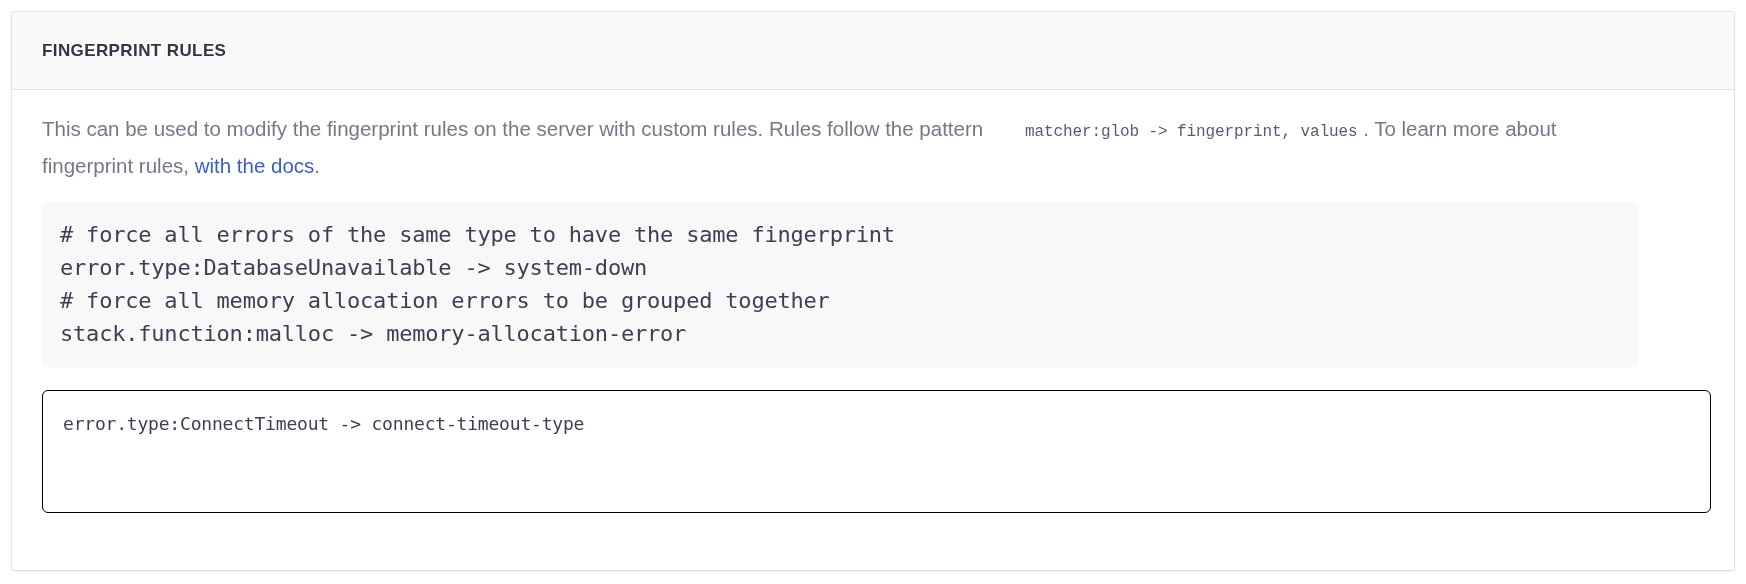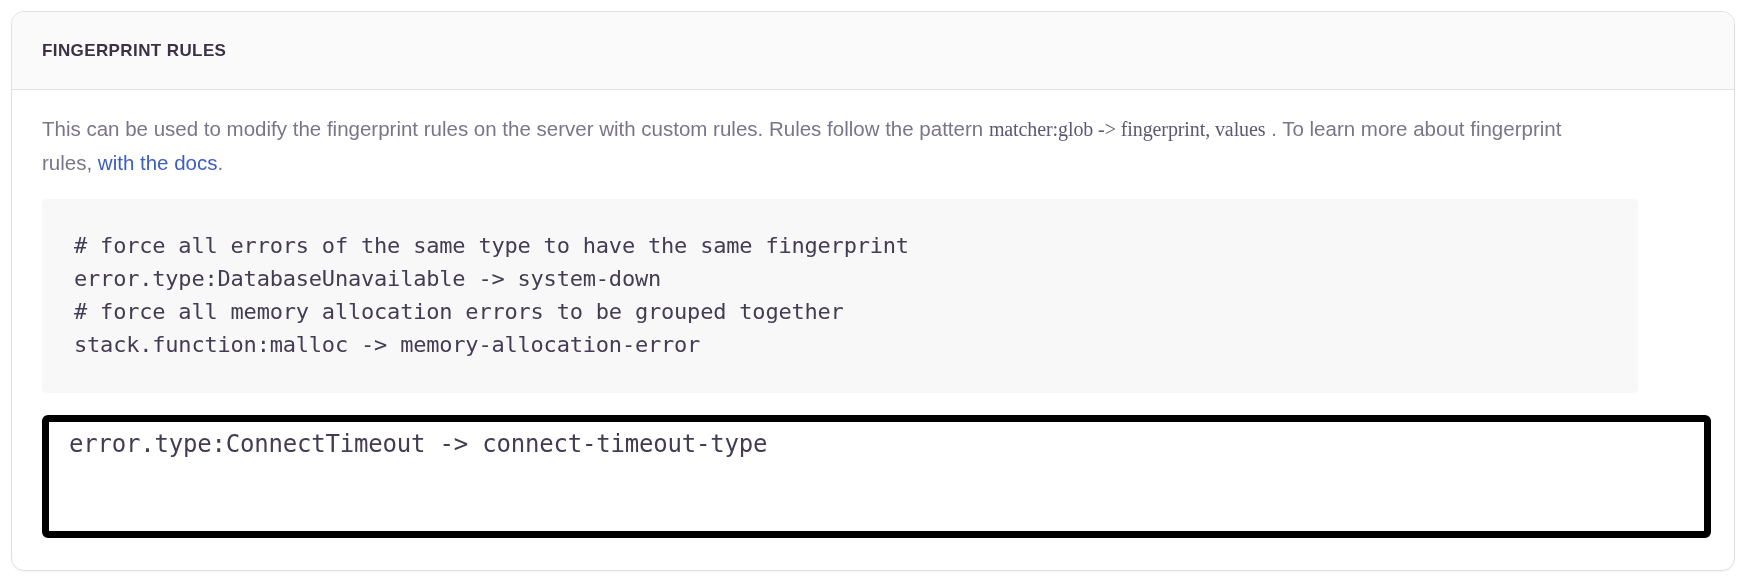--- a/index.html
+++ b/index.html
@@ -17,21 +17,21 @@
 
   .panel {
     position: absolute;
     left: 11px;
     top: 11px;
     width: 1724px;
     height: 560px;
     box-sizing: border-box;
     background: #ffffff;
     border: 1px solid #e0dfe6;
-    border-radius: 13px;
+    border-radius: 3px;
     box-shadow: 0 1px 2px rgba(43, 34, 51, 0.04);
     overflow: hidden;
   }
 
   .panel-header {
     height: 78px;
     box-sizing: border-box;
     background: #fafafb;
     border-bottom: 1px solid #e3e1e8;
     display: flex;
@@ -55,62 +55,63 @@
   .description {
     font-size: 20.5px;
     line-height: 33px;
     color: #7a7589;
     max-width: 1560px;
     margin: 0 0 20px 0;
     font-weight: normal;
   }
 
   .description code {
-    font-family: Liberation Serif, serif;
-    font-size: 20px;
+    font-family: Liberation Mono, monospace;
+    font-size: 16px;
     color: #5e5873;
     letter-spacing: -0.1px;
     white-space: nowrap;
+    margin-left: 36px;
   }
 
   .docs-link {
     color: #3b5ec5;
     text-decoration: none;
   }
 
   .code-block {
     background: #f8f8f9;
     border-radius: 5px;
     padding: 16px 18px 18px 18px;
     margin: 0 0 22px 0;
     width: 1596px;
     box-sizing: border-box;
   }
 
   .code-block pre {
-    margin: 14px;
+    margin: 0;
     font-family: "DejaVu Sans Mono", monospace;
     font-size: 22px;
     line-height: 33px;
     color: #433c52;
     white-space: pre;
     letter-spacing: -0.2px;
   }
 
   .rules-textarea {
     display: block;
     box-sizing: border-box;
     width: 1669px;
     height: 123px;
-    padding: 6px 20px;
+    padding: 16px 20px;
     background: #ffffff;
-    border: 7px solid #000000;
+    border: 1px solid #000000;
     border-radius: 6px;
     font-family: "DejaVu Sans Mono", monospace;
-    font-size: 24px;
+    font-size: 18px;
     line-height: 33px;
     color: #433c52;
     letter-spacing: -0.2px;
     resize: none;
     outline: none;
     overflow: hidden;
   }
 </style>
 </head>
 <body>

